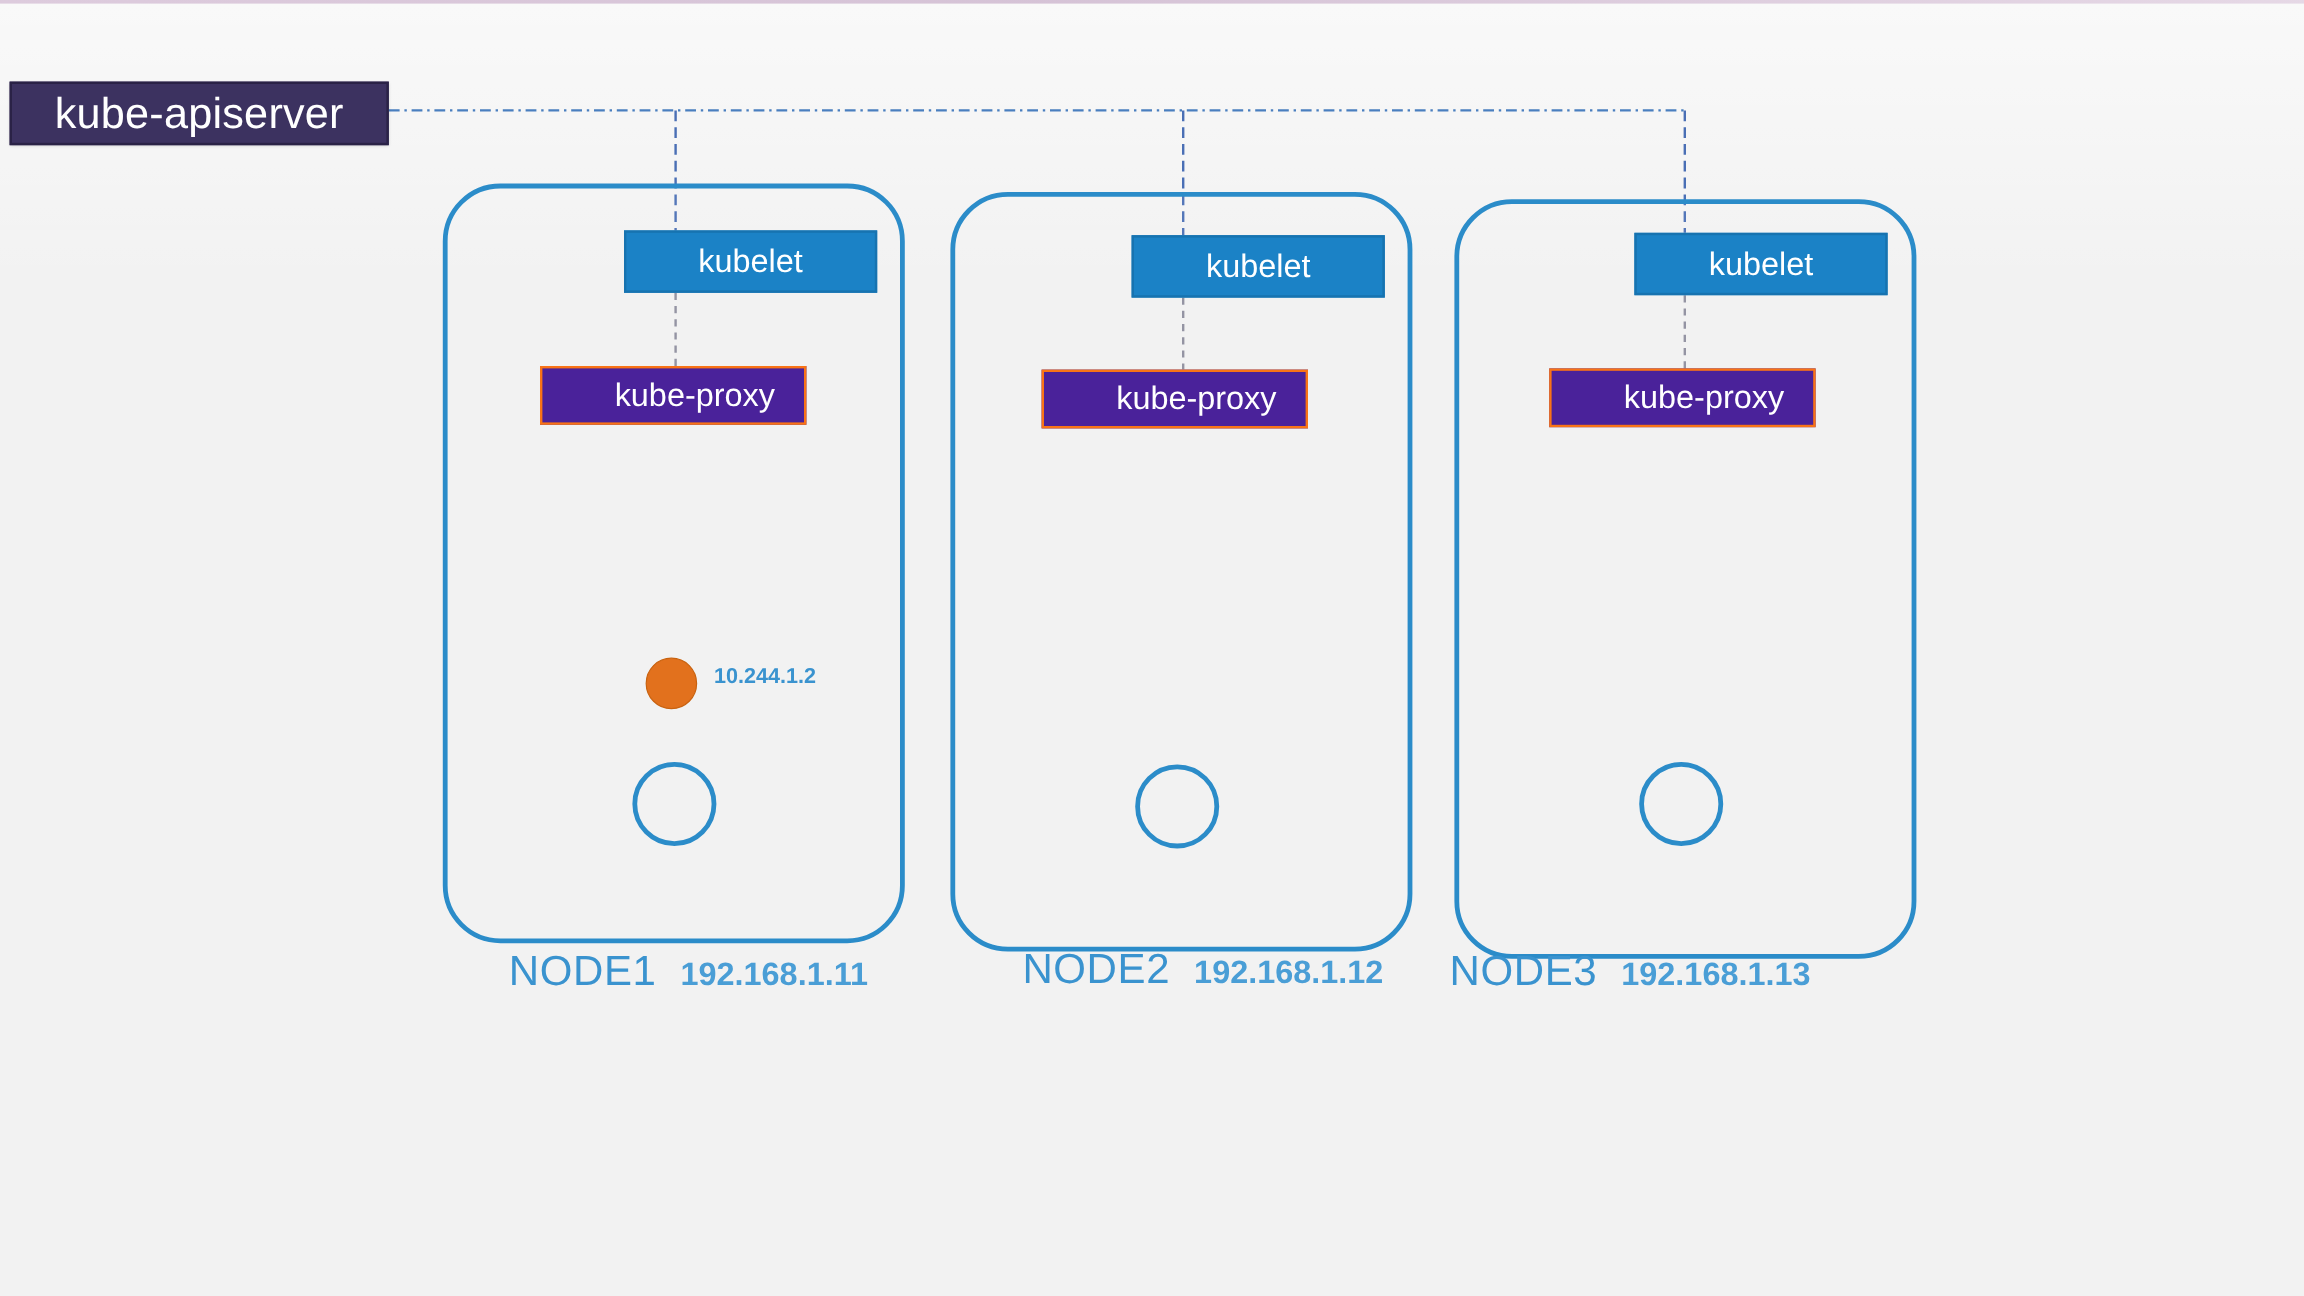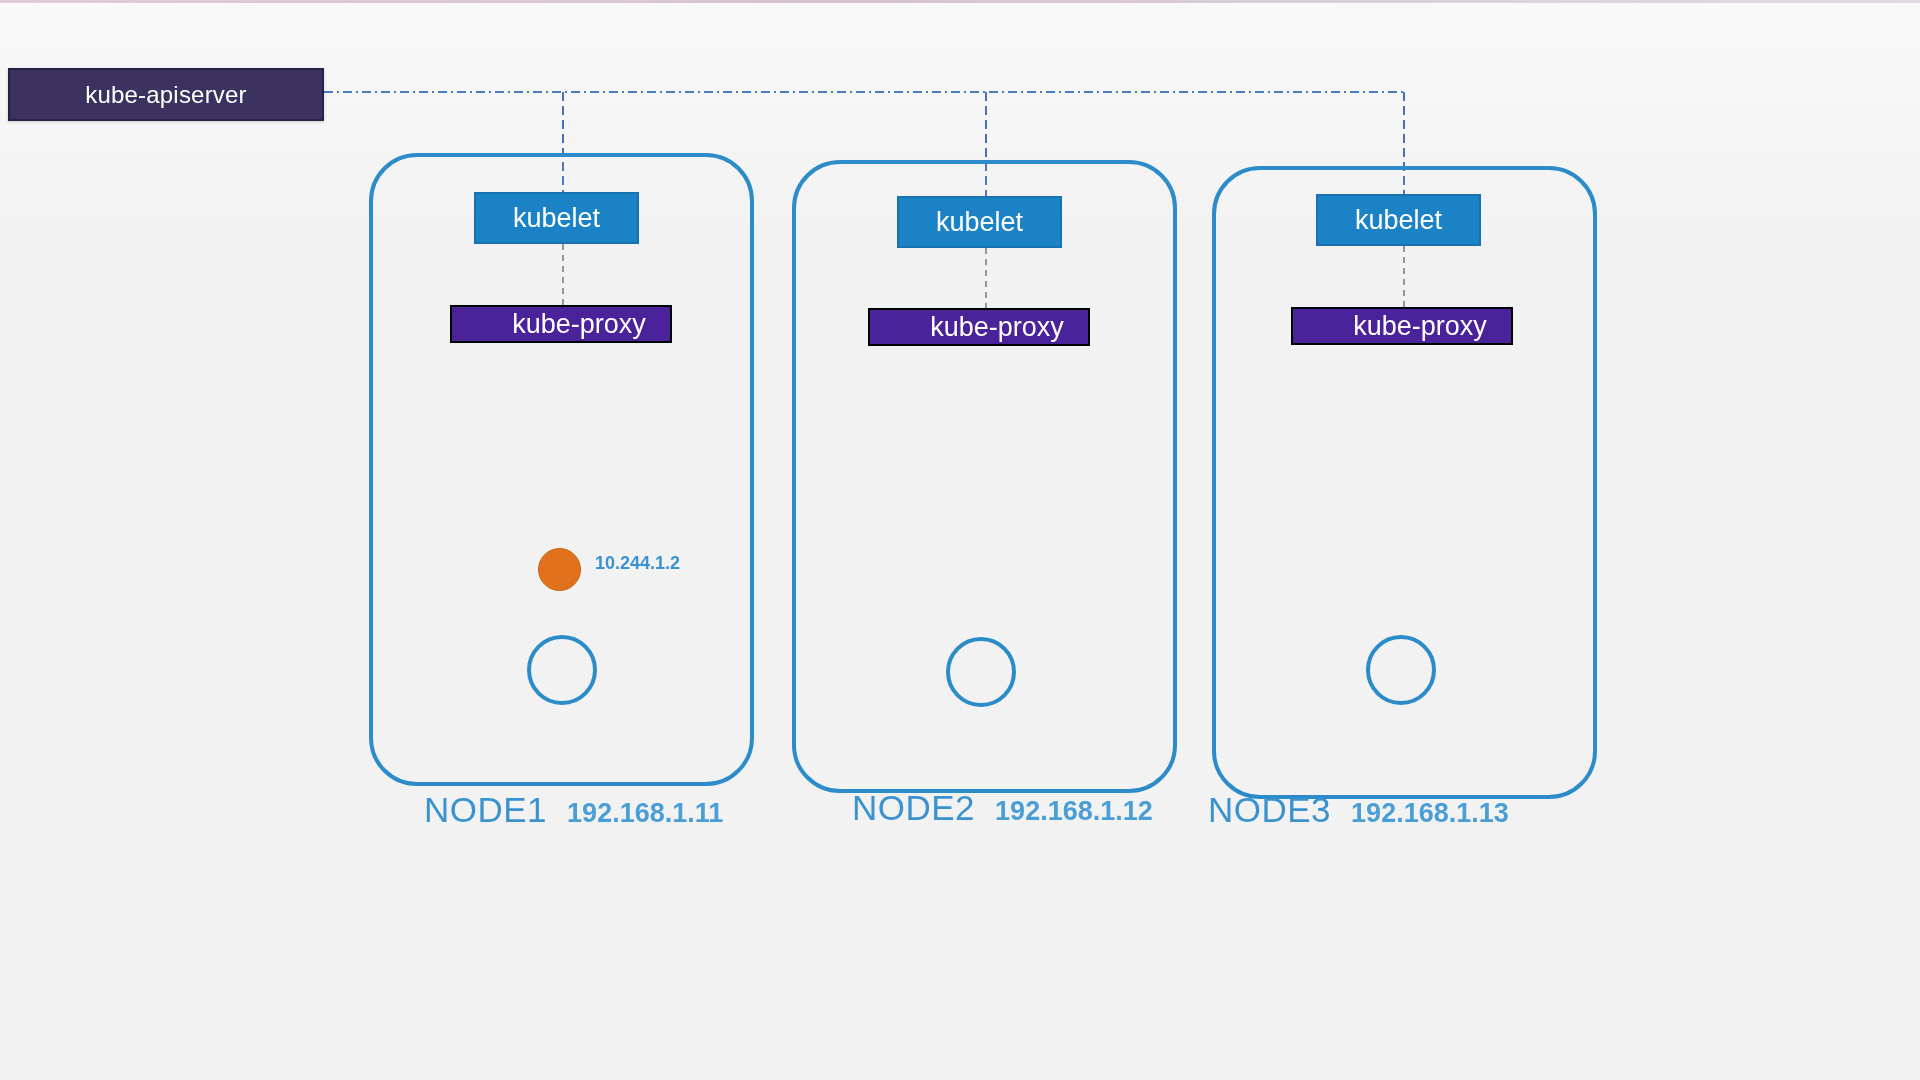--- a/index.html
+++ b/index.html
@@ -35,21 +35,21 @@
     top: 68px;
     width: 316px;
     height: 53px;
     background: #3c3260;
     border: 2px solid #2a2246;
     box-sizing: border-box;
     display: flex;
     align-items: center;
     justify-content: center;
     color: #ffffff;
-    font-size: 24px;
+    font-size: 36px;
     letter-spacing: .2px;
     box-shadow: 0 1px 3px rgba(0,0,0,.18);
   }
 
   
   #connector-layer {
     position: absolute;
     left: 0; top: 0;
     width: 1920px; height: 1080px;
     pointer-events: none;
@@ -87,42 +87,43 @@
     font-size: 27px;
     font-weight: bold;
   }
   #node-caption-1 { left: 424px; top: 790px; }
   #node-caption-2 { left: 852px; top: 788px; }
   #node-caption-3 { left: 1208px; top: 790px; }
 
   
   .kubelet-box {
     position: absolute;
-    width: 165px;
+    width: 211px;
     height: 52px;
     background: #1b82c6;
     border: 2px solid #1773b0;
     box-sizing: border-box;
     display: flex;
     align-items: center;
     justify-content: center;
     color: #ffffff;
     font-size: 27px;
+    margin-left: 46px;
   }
   #kubelet-box-1 { left: 474px; top: 192px; }
   #kubelet-box-2 { left: 897px; top: 196px; }
   #kubelet-box-3 { left: 1316px; top: 194px; }
 
   
   .kubeproxy-box {
     position: absolute;
     width: 222px;
-    height: 38px;
+    height: 49px;
     background: #4a229a;
-    border: 2px solid #000000;
+    border: 2px solid #f97316;
     box-sizing: border-box;
     display: flex;
     align-items: center;
     justify-content: center;
     color: #ffffff;
     font-size: 27px;
     padding-left: 36px;
   }
   #kubeproxy-box-1 { left: 450px; top: 305px; }
   #kubeproxy-box-2 { left: 868px; top: 308px; }

